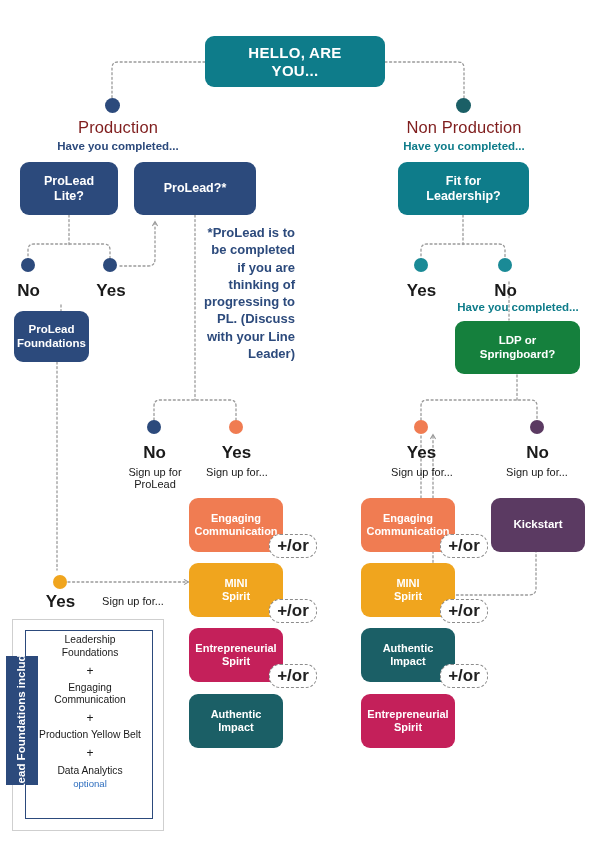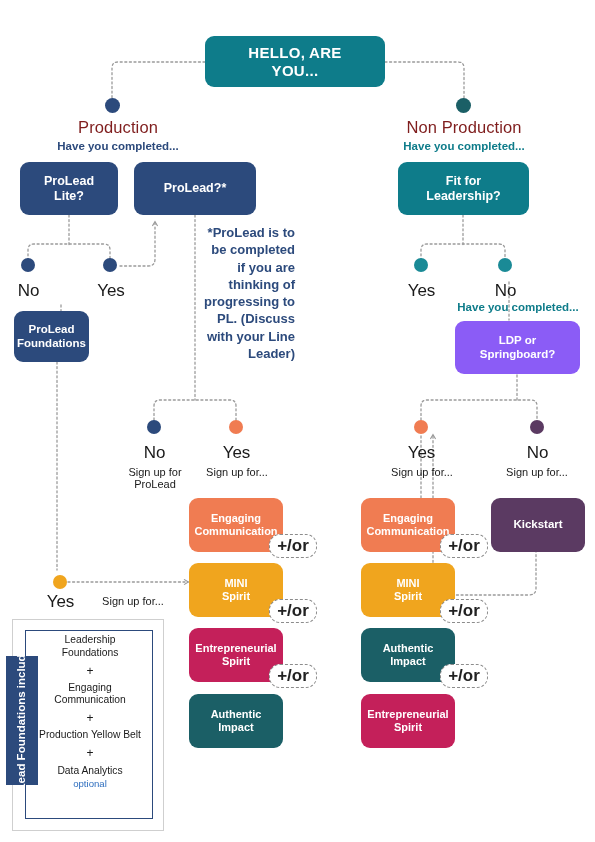--- a/index.html
+++ b/index.html
@@ -51,21 +51,21 @@
     font-weight:400;
     letter-spacing:0.1px;
   }
   .branch-sub{
     font-weight:bold;
     font-size:11.5px;
   }
   .yn{
     font-size:17px;
     color:#1a1a1a;
-    font-weight:400;
+    font-weight:700;
   }
   .signup{
     font-size:11px;
     color:#1a1a1a;
     font-weight:400;
   }
   .note{
     position:absolute;
     font-size:13px;
     color:#2C4A7C;
@@ -272,21 +272,21 @@
   </div>
 
   <div class="dot" style="left:414px;top:258px;width:14px;height:14px;background:#1a8a96;"></div>
   <div class="lbl yn" style="left:393px;top:281px;width:57px;">Yes</div>
 
   <div class="dot" style="left:498px;top:258px;width:14px;height:14px;background:#1a8a96;"></div>
   <div class="lbl yn" style="left:477px;top:281px;width:57px;">No</div>
 
   <div class="lbl branch-sub" style="left:440px;top:301px;width:156px;color:#0E7C8A;">Have you completed...</div>
 
-  <div class="node" style="left:455px;top:321px;width:125px;height:53px;font-size:11.5px;background:#8b5cf6;">
+  <div class="node" style="left:455px;top:321px;width:125px;height:53px;font-size:11.5px;background:#15803d;">
     <span>LDP or Springboard?</span>
   </div>
 
   <div class="dot" style="left:414px;top:420px;width:14px;height:14px;background:#F07C52;"></div>
   <div class="lbl yn" style="left:393px;top:443px;width:57px;">Yes</div>
   <div class="lbl signup" style="left:383px;top:466px;width:78px;">Sign up for...</div>
 
   <div class="dot" style="left:530px;top:420px;width:14px;height:14px;background:#5B3A62;"></div>
   <div class="lbl yn" style="left:509px;top:443px;width:57px;">No</div>
   <div class="lbl signup" style="left:498px;top:466px;width:78px;">Sign up for...</div>

